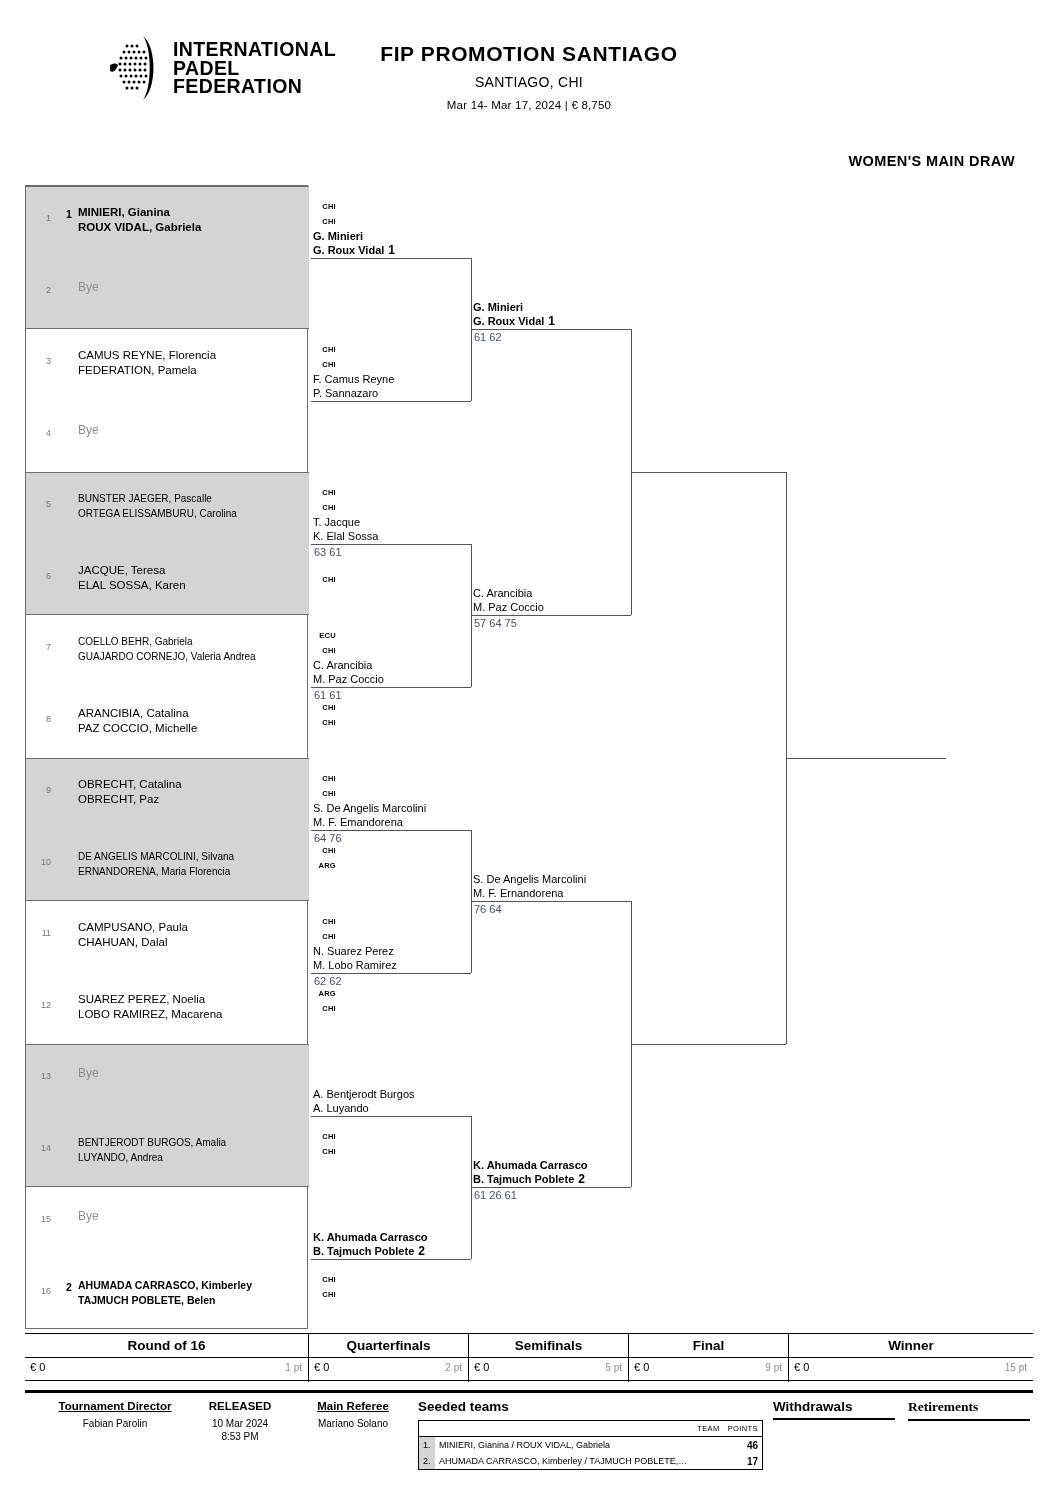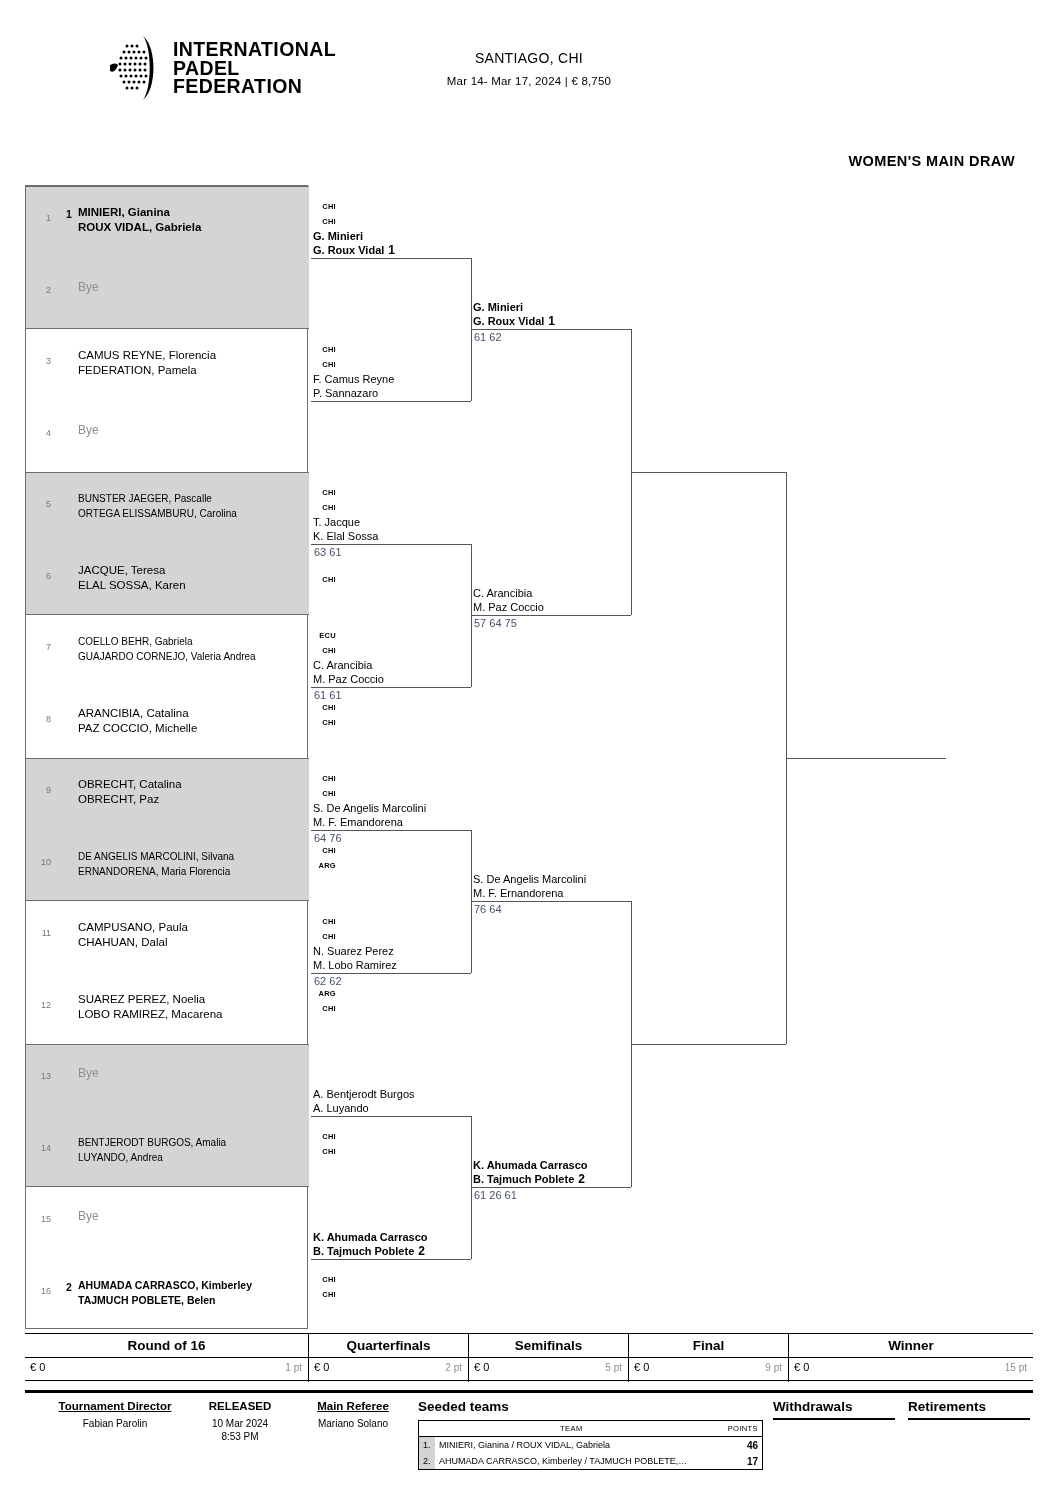--- a/index.html
+++ b/index.html
@@ -74,30 +74,30 @@
   .f-block { position:absolute; }
   .f-head { font-size:11.5px; font-weight:bold; text-decoration:underline; white-space:nowrap; }
   .f-head.nu { text-decoration:none; }
   .f-val { font-size:10px; margin-top:6px; white-space:nowrap; }
 
   #seeded-block { position:absolute; left:418px; top:1399px; width:345px; }
   #seeded-title { font-size:13.5px; font-weight:bold; }
   #seeded-table { margin-top:6px; width:345px; border:1.4px solid #000; }
   #seeded-table table { border-collapse:collapse; width:100%; }
   #seeded-table th { font-size:7.5px; font-weight:normal; letter-spacing:0.4px; padding:3px 4px;
-                     border-bottom:1.2px solid #000; text-align:center; }
+                     border-bottom:1.2px solid #000; text-align:right; }
   #seeded-table th.r { text-align:right; }
   #seeded-table td { font-size:9px; padding:2.5px 4px; }
   #seeded-table td.idx { background:#d4d4d4; width:16px; text-align:left; font-size:9px; }
   #seeded-table td.pts { text-align:right; font-weight:bold; font-size:10px; width:34px; }
 
   #withdrawals-block { position:absolute; left:773px; top:1399px; width:122px;
                        border-bottom:2.2px solid #000; padding-bottom:4px; }
   #retirements-block { position:absolute; left:908px; top:1399px; width:122px;
-                       border-bottom:2.2px solid #000; padding-bottom:4px; }
+                       border-bottom:2.2px solid #000; padding-bottom:4px;font-family:Liberation Serif, serif; }
   .wr-head { font-size:13.5px; font-weight:bold; }
 </style>
 </head>
 <body>
 
 <div id="header">
 
   <div id="logo-block">
     <div id="logo-mark">
       <svg width="60" height="70" viewBox="0 0 60 70" aria-hidden="true">
@@ -148,20 +148,21 @@
       </svg>
     </div>
     <div id="logo-words">
       <div>INTERNATIONAL</div>
       <div>PADEL</div>
       <div>FEDERATION</div>
     </div>
   </div>
 
   <div id="title-block">
+    <div id="tournament-title">FIP PROMOTION SANTIAGO</div>
     <div id="tournament-location">SANTIAGO, CHI</div>
     <div id="tournament-dates">Mar 14- Mar 17, 2024  |  € 8,750</div>
   </div>
 
   <div id="draw-label">WOMEN'S MAIN DRAW</div>
 </div>
 
 <div id="draw">
   <div id="entrants">
       <div class="band" style="top: 0px;"></div>

